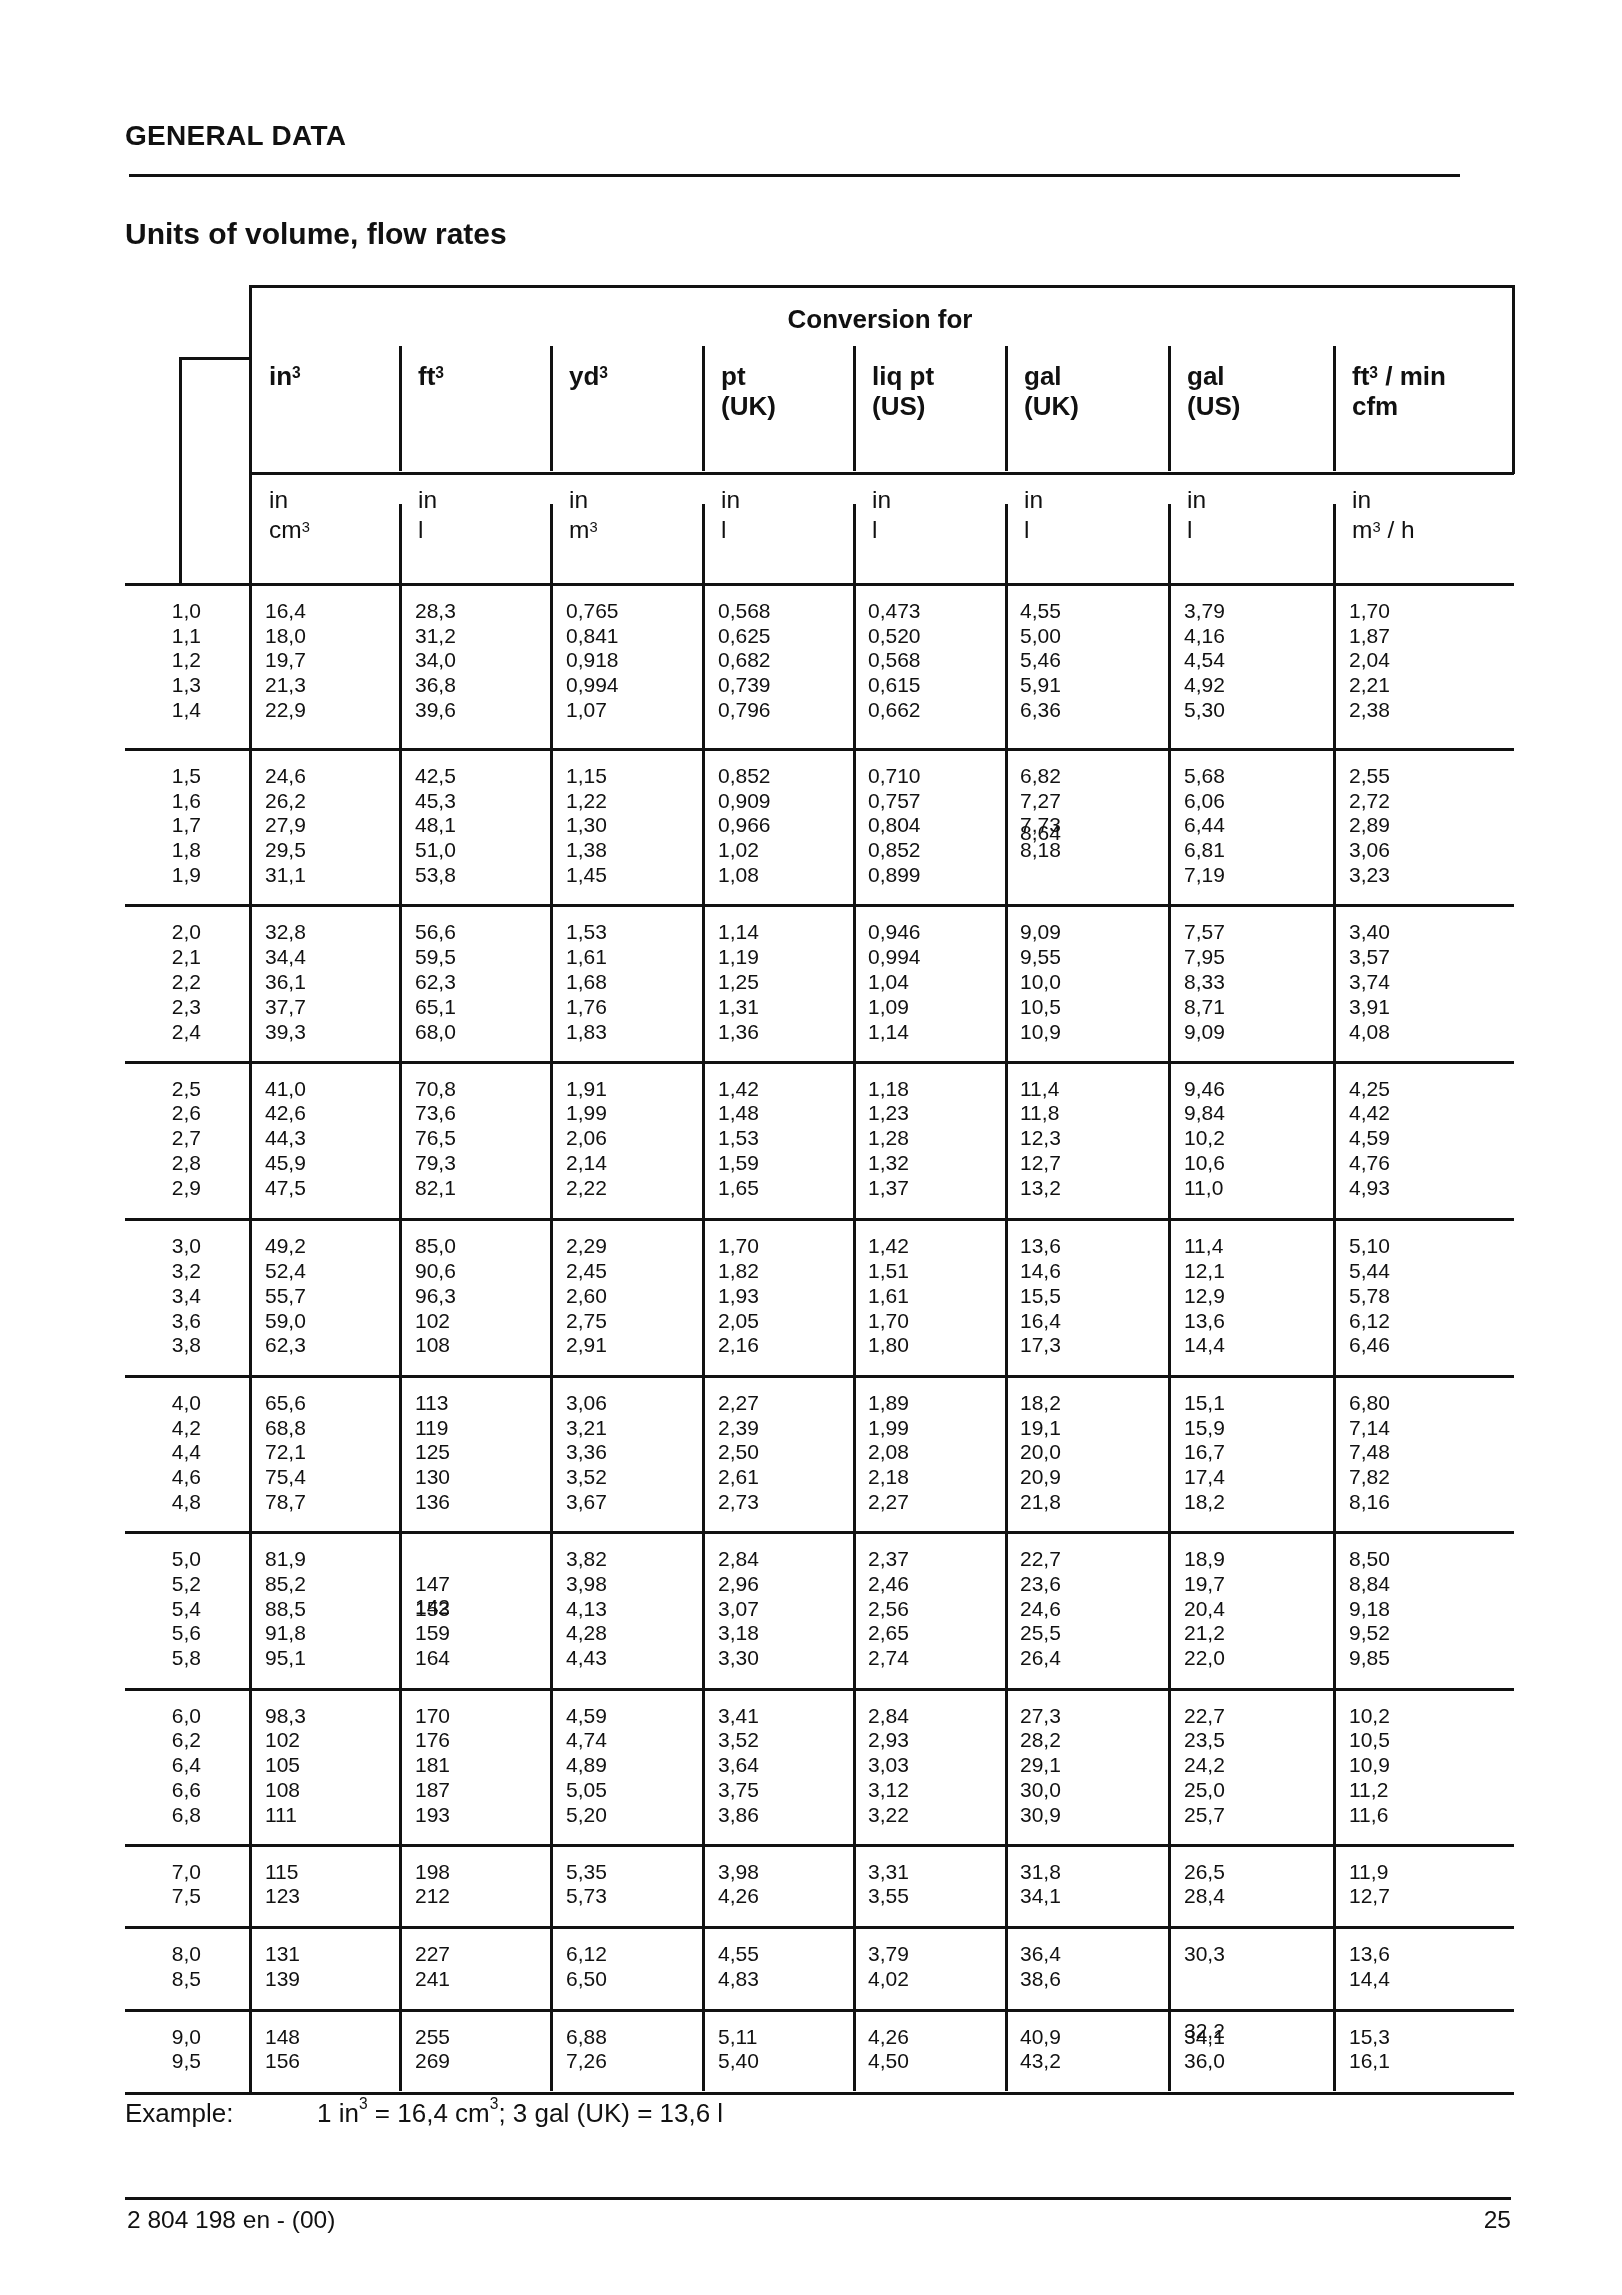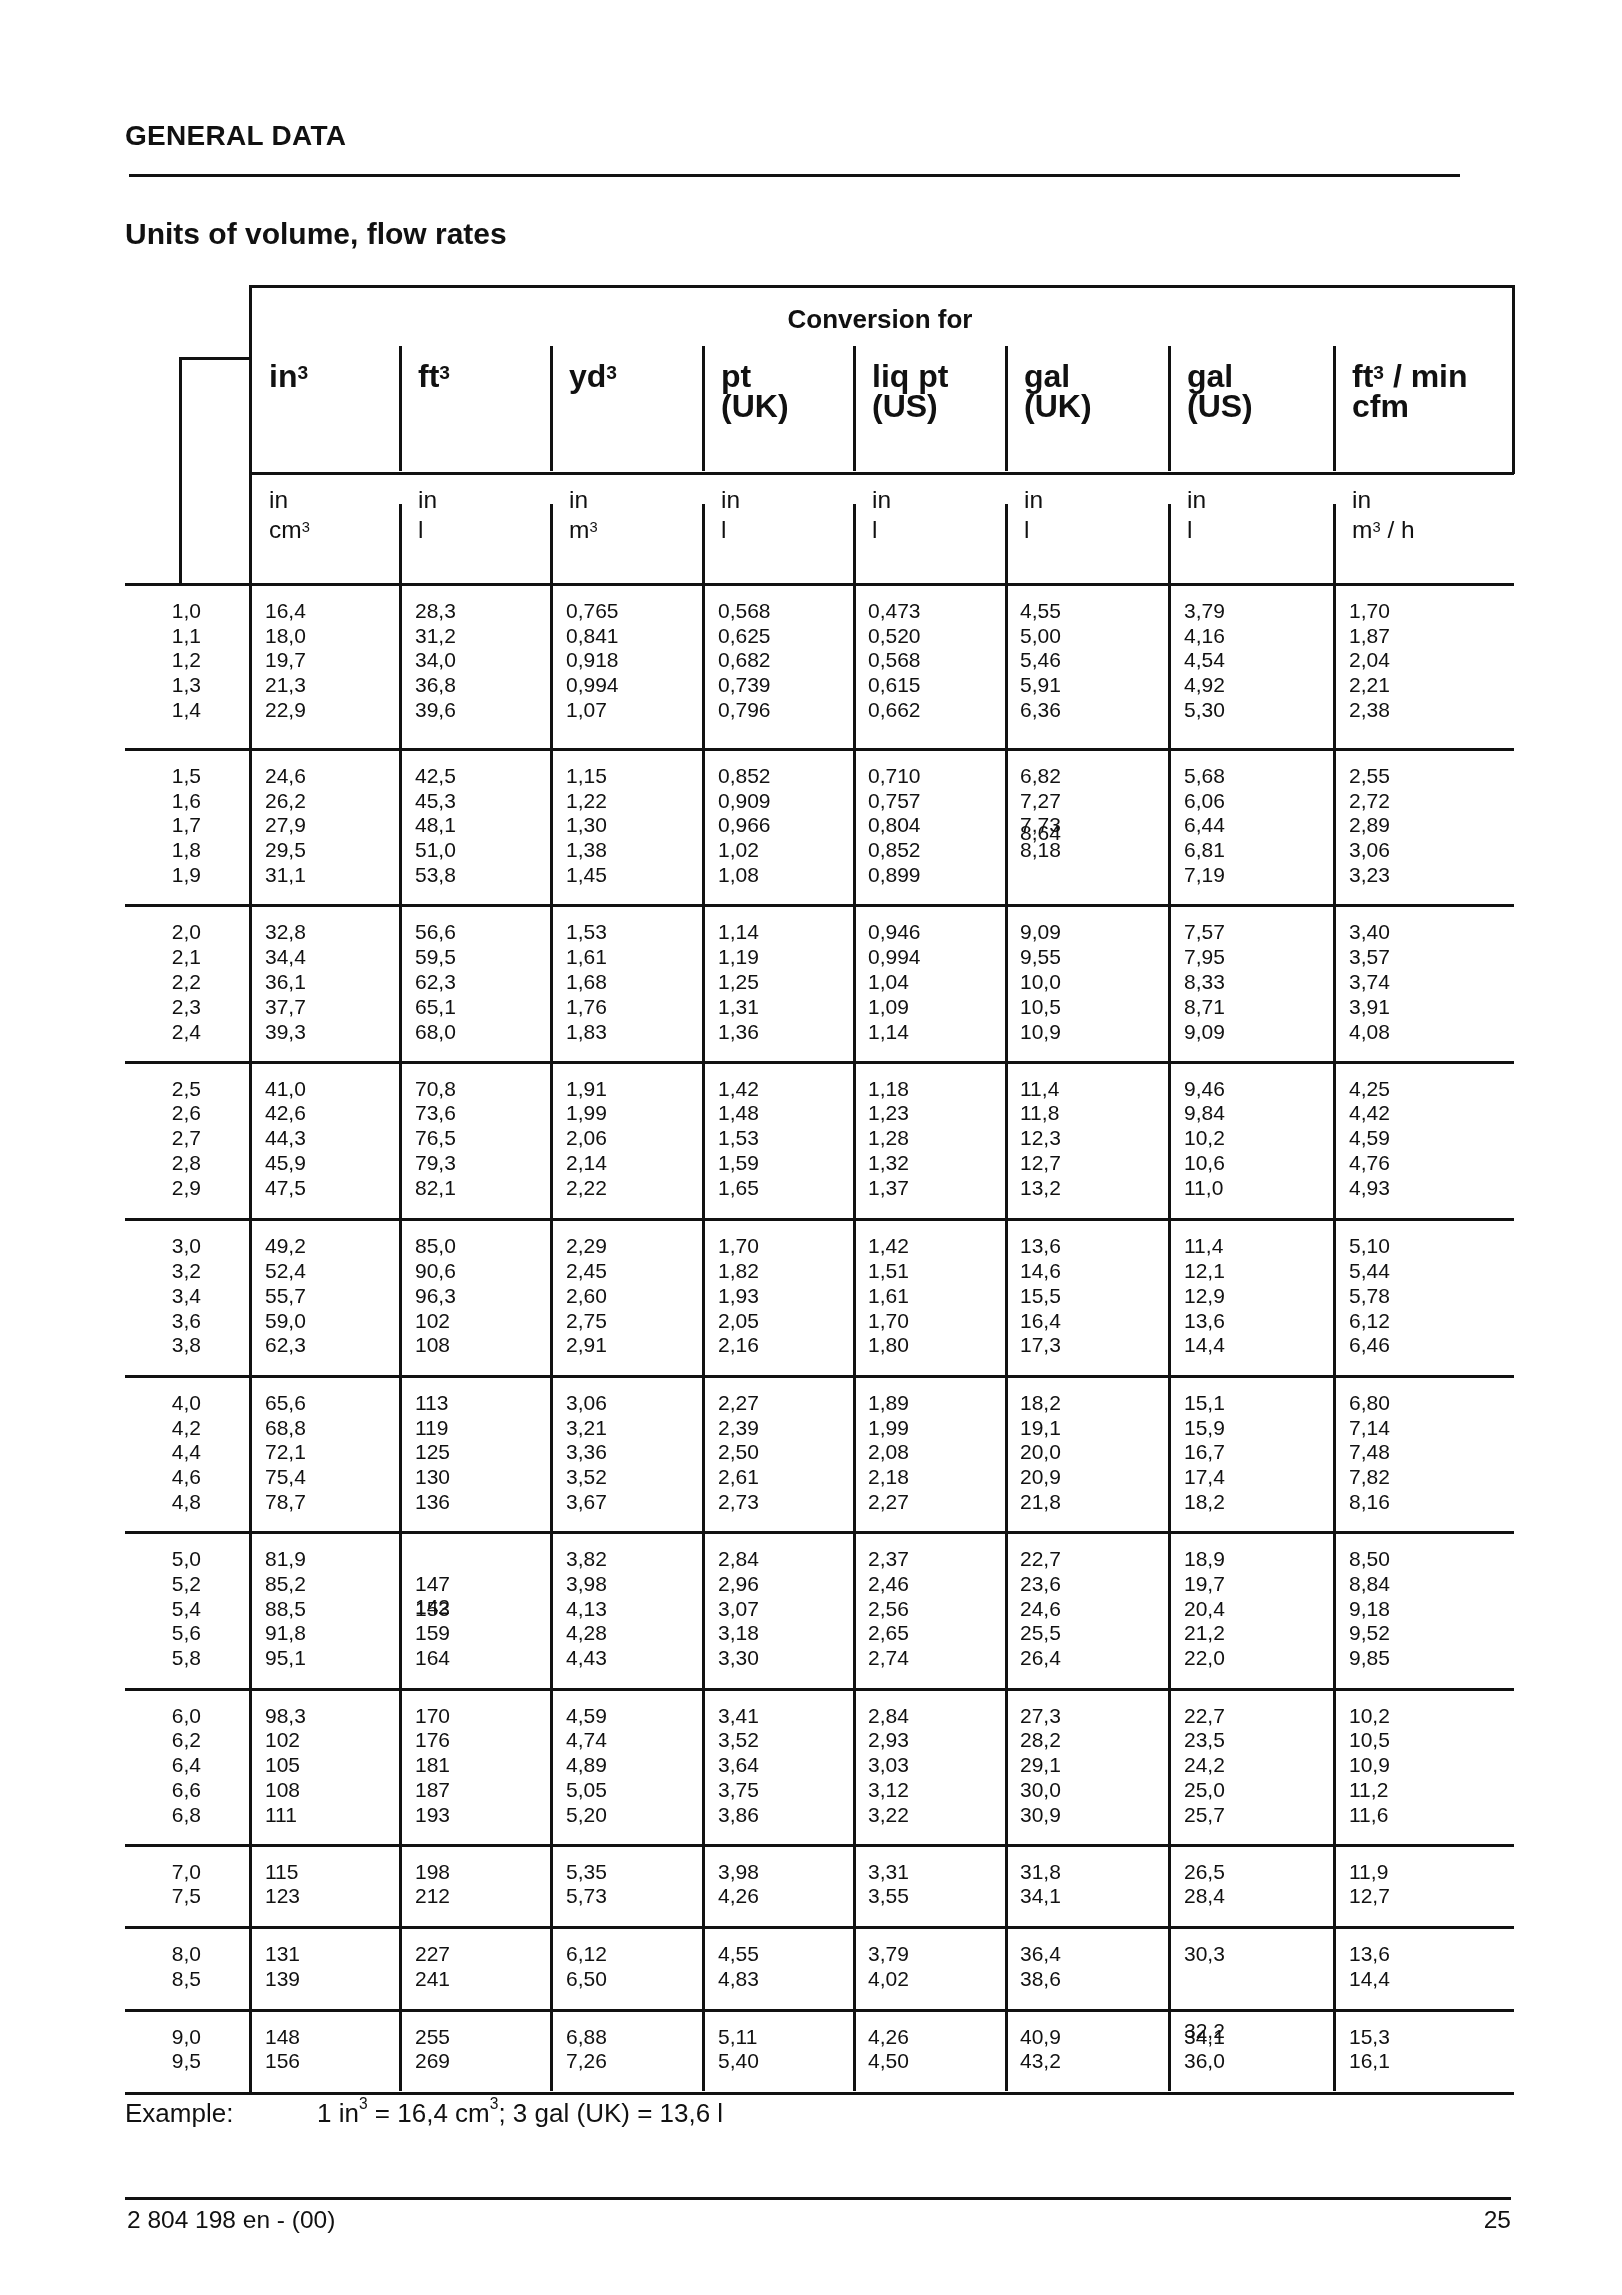--- a/index.html
+++ b/index.html
@@ -6,21 +6,21 @@
   body { width:1622px; height:2295px; position:relative; overflow:hidden;
          font-family:"Liberation Sans", sans-serif; color:#111; }
   .abs { position:absolute; }
   .title { left:125px; top:120px; font-size:28px; font-weight:bold; letter-spacing:0.3px; }
   .rule-top { left:129px; top:174px; width:1331px; height:2.7px; background:#111; }
   .subtitle { left:125px; top:217px; font-size:30px; font-weight:bold; }
   .hline { position:absolute; height:2.7px; background:#111; }
   .vline { position:absolute; width:2.7px; background:#111; }
   .conv { position:absolute; left:249px; width:1262px; top:304px; text-align:center;
           font-size:26px; font-weight:bold; }
-  .colhead { position:absolute; font-size:32px; font-weight:bold; line-height:30px; }
+  .colhead { position:absolute; font-size:26px; font-weight:bold; line-height:30px; }
   .unit { position:absolute; font-size:24.5px; line-height:30px; }
   sup { font-size:60%; vertical-align:top; position:relative; top:-2.7px; }
   .cell { position:absolute; font-size:21px; line-height:25px; white-space:pre; }
   .stubcell { text-align:right; width:68px; }
   .example { position:absolute; left:125px; top:2098px; font-size:26px; }
   .example-text { position:absolute; left:317px; top:2098px; font-size:26px; }
   .rule-foot { left:125px; top:2197px; width:1386px; height:2.7px; background:#111; }
   .docnum { left:127px; top:2206px; font-size:24.5px; }
   .pagenum { left:1465px; top:2206px; font-size:24.5px; width:46px; text-align:right; }
 </style>

